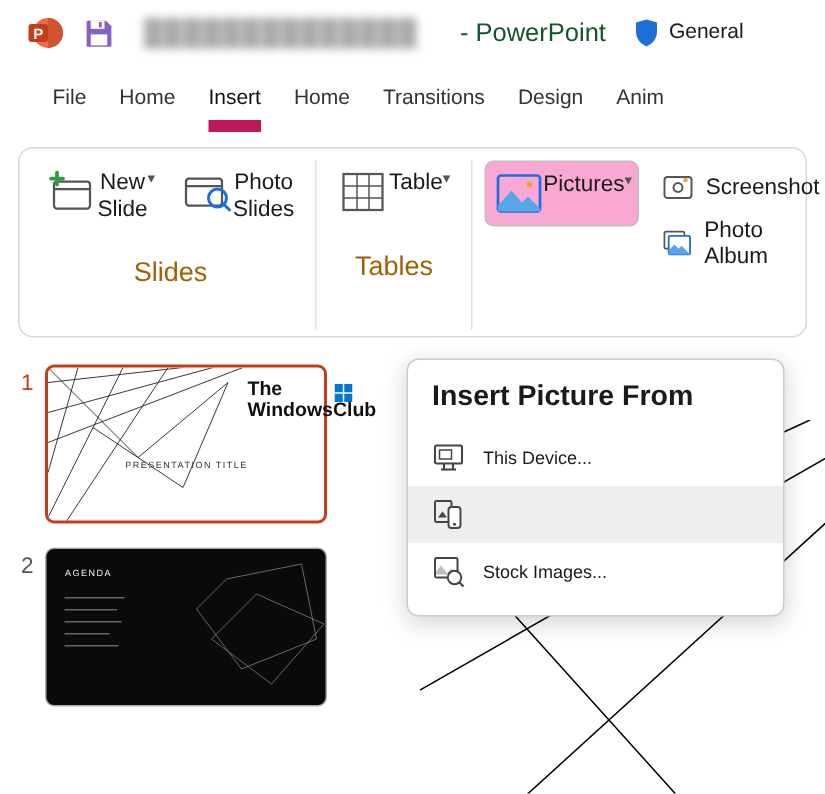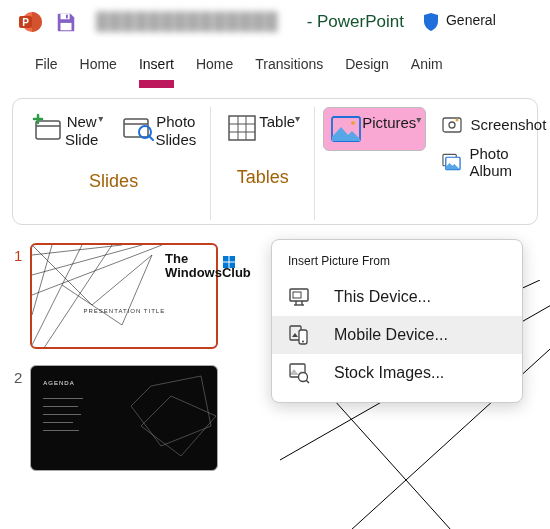--- a/index.html
+++ b/index.html
@@ -28,22 +28,22 @@
 .side-btn{display:flex;align-items:center;gap:8px;font-size:15px;cursor:pointer;padding:2px 0}
 .content{display:flex;margin-top:12px}
 .thumbs{width:235px;padding:6px 10px 0 14px}
 .trow{display:flex;align-items:flex-start;gap:8px;margin-bottom:16px}
 .tnum{color:#c43e1c;font-size:15px;margin-top:4px}
 .thumb{width:188px;height:106px;border-radius:6px;border:2px solid #c43e1c;background:#fff;position:relative;overflow:hidden}
 .thumb.second{border:1px solid #aaa;background:#0a0a0a}
 .wm{position:absolute;left:165px;top:252px;font-size:13px;font-weight:600;color:#101010;z-index:30;line-height:1.1}
 .wmlogo{position:absolute;left:223px;top:256px;width:12px;height:12px;z-index:30}
 .menu{position:absolute;left:271px;top:239px;width:252px;background:#fff;border:1px solid #ccc;border-radius:8px;box-shadow:0 4px 16px rgba(0,0,0,.18);padding:12px 0 10px;z-index:20}
-.menu-h{font-weight:400;font-size:12px;padding:2px 16px 10px}
-.menu-item{display:flex;align-items:center;gap:24px;padding:8px 16px;font-size:16px;cursor:pointer}
+.menu-h{font-weight:700;font-size:19px;padding:2px 16px 10px}
+.menu-item{display:flex;align-items:center;gap:12px;padding:8px 16px;font-size:12px;cursor:pointer}
 .menu-item.hover{background:#eee}
 .mic{width:22px;height:22px;flex:0 0 22px}
 .canvas{position:absolute;left:280px;top:280px;right:0;bottom:0;z-index:5}
 svg{display:block}
 </style>
 </head>
 <body>
 
 <div class="titlebar">
   <div class="app-logo">
@@ -249,21 +249,20 @@
       </svg>
     <span>This Device...</span>
   </div>
   <div class="menu-item hover">
     <svg class="mic" viewBox="0 0 22 22">
         <rect x="2" y="2" width="11" height="14" rx="1" fill="none" stroke="#444" stroke-width="1.3"></rect>
         <path d="M4 13l3-4 3 4z" fill="#444"></path>
         <rect x="11" y="6" width="8" height="14" rx="2" fill="#fff" stroke="#444" stroke-width="1.3"></rect>
         <circle cx="15" cy="17.5" r="1" fill="#444"></circle>
       </svg>
-    <span>Mobile Device...</span>
   </div>
   <div class="menu-item">
     <svg class="mic" viewBox="0 0 22 22">
         <rect x="2" y="2" width="15" height="13" rx="1" fill="none" stroke="#444" stroke-width="1.3"></rect>
         <path d="M2 12l4-5 4 5 3-3 4 4H2z" fill="#444" opacity="0.35"></path>
         <circle cx="15" cy="15" r="4.5" fill="#fff" stroke="#444" stroke-width="1.3"></circle>
         <line x1="18" y1="18" x2="21" y2="21" stroke="#444" stroke-width="1.5"></line>
       </svg>
     <span>Stock Images...</span>
   </div>

